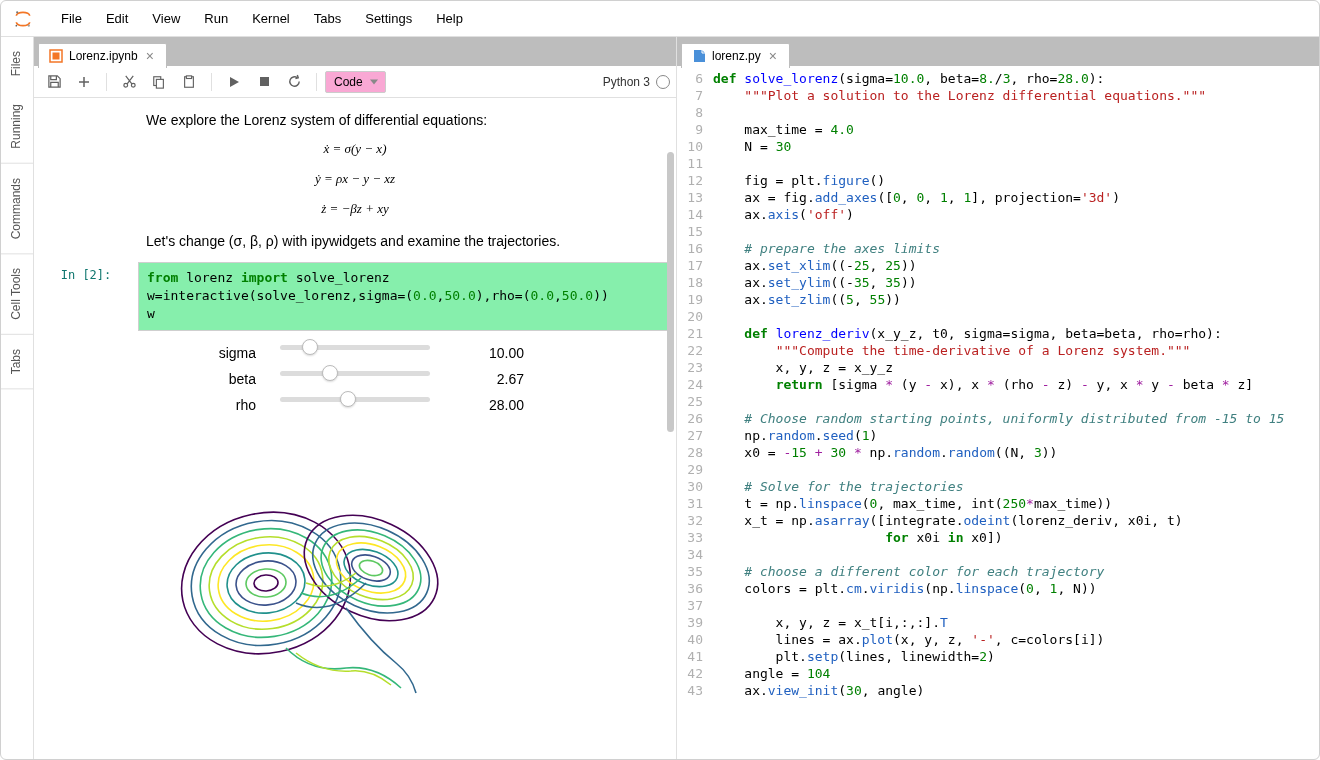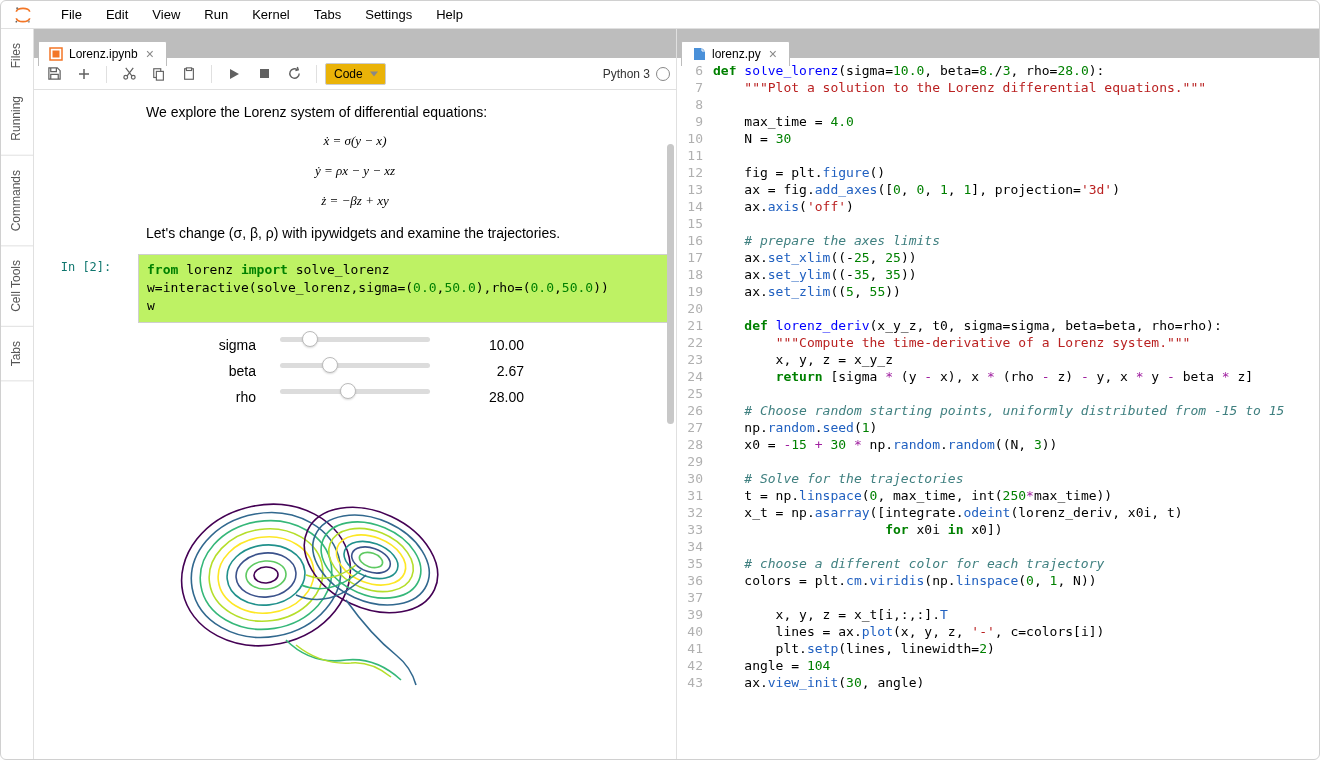--- a/index.html
+++ b/index.html
@@ -1,45 +1,45 @@
 <!DOCTYPE html>
 <html><head>
 <meta charset="utf-8">
 <style>
 * { box-sizing: border-box; margin: 0; padding: 0; }
 body { font-family: -apple-system, BlinkMacSystemFont, "Segoe UI", Helvetica, Arial, sans-serif; font-size: 13px; color: #000; background: #fff; width: 1320px; height: 760px; overflow: hidden; border: 1px solid #d0d0d0; border-radius: 6px; }
-.top-menu { display: flex; align-items: center; height: 28px; padding: 0 8px; border-bottom: 1px solid #e0e0e0; }
+.top-menu { display: flex; align-items: center; height: 36px; padding: 0 8px; border-bottom: 1px solid #e0e0e0; }
 .logo { width: 20px; height: 20px; margin: 0 16px 0 4px; }
 .menu-item { padding: 4px 12px; cursor: pointer; font-size: 13px; }
 .main { display: flex; height: calc(100% - 28px); }
 .left-sidebar { width: 33px; border-right: 1px solid #e0e0e0; display: flex; flex-direction: column; }
 .side-tab { writing-mode: vertical-rl; transform: rotate(180deg); padding: 14px 8px; font-size: 12px; color: #555; border-top: 1px solid #e0e0e0; cursor: pointer; text-align: center; }
 .side-tab:first-child { border-top: none; }
 .content { flex: 1; display: flex; }
 .pane { flex: 1; display: flex; flex-direction: column; border-right: 1px solid #e0e0e0; min-width: 0; }
 .pane:last-child { border-right: none; }
 .tab-bar { height: 29px; background: #bdbdbd; display: flex; align-items: flex-end; padding-left: 4px; }
-.tab { background: #fff; border: 1px solid #bdbdbd; border-bottom: none; padding: 5px 10px; display: flex; align-items: flex-start; gap: 6px; font-size: 12px; border-radius: 2px 2px 0 0; position: relative; top: 8px; }
+.tab { background: #fff; border: 1px solid #bdbdbd; border-bottom: none; padding: 5px 10px; display: flex; align-items: flex-start; gap: 6px; font-size: 12px; border-radius: 2px 2px 0 0; position: relative; top: 2px; }
 .tab-icon { width: 14px; height: 14px; display: inline-flex; align-items: center; justify-content: center; }
 .tab-close { color: #888; font-size: 14px; line-height: 1; padding: 0 2px; cursor: pointer; }
 .nb-toolbar { height: 32px; border-bottom: 1px solid #e0e0e0; display: flex; align-items: center; padding: 0 6px; gap: 2px; }
 .tb-btn { width: 28px; height: 24px; display: flex; align-items: center; justify-content: center; cursor: pointer; color: #555; }
 .tb-sep { width: 1px; height: 18px; background: #e0e0e0; margin: 0 6px; }
-.tb-select { border: 1px solid #ccc; padding: 3px 22px 3px 8px; font-size: 12px; border-radius: 2px; appearance: none; background: #eab308; position: relative; }
+.tb-select { border: 1px solid #ccc; padding: 3px 22px 3px 8px; font-size: 12px; border-radius: 2px; appearance: none; background: #f9a8d4; position: relative; }
 .tb-select-wrap { position: relative; display: inline-flex; align-items: center; }
 .tb-select-wrap::after { content: ""; position: absolute; right: 8px; top: 50%; width: 0; height: 0; border-left: 4px solid transparent; border-right: 4px solid transparent; border-top: 5px solid #888; transform: translateY(-50%); pointer-events: none; }
 .tb-spacer { flex: 1; }
 .kernel-name { font-size: 12px; color: #333; margin-right: 4px; }
 .kernel-dot { width: 14px; height: 14px; border: 1.5px solid #888; border-radius: 50%; }
 .nb-body { flex: 1; overflow-y: auto; padding: 12px 8px 5px 8px; position: relative; }
 .md-text { margin-left: 104px; margin-right: 20px; font-size: 14px; line-height: 1.5; }
 .md-center { text-align: center; font-family: Georgia, serif; font-style: italic; font-size: 13px; margin: 10px 0 14px 0; }
 .cell { display: flex; margin: 10px 0; }
 .prompt { width: 96px; text-align: center; padding: 6px 8px 0 0; font-family: "Menlo", monospace; font-size: 12px; color: #0f766e; }
-.code-input { flex: 1; background: #bef264; border: 1px solid #cfcfcf; padding: 6px 8px; font-family: "Menlo", monospace; font-size: 13px; line-height: 1.4; white-space: pre; overflow-x: auto; }
+.code-input { flex: 1; background: #86efac; border: 1px solid #cfcfcf; padding: 6px 8px; font-family: "Menlo", monospace; font-size: 13px; line-height: 1.4; white-space: pre; overflow-x: auto; }
 .kw { color: #008000; font-weight: bold; }
 .num { color: #008000; }
 .sliders { margin-left: 104px; margin-top: 14px; }
 .slider-row { display: flex; align-items: flex-start; margin: 10px 0; gap: 24px; }
 .slider-label { width: 110px; text-align: right; font-size: 14px; }
 .slider-track { width: 150px; height: 5px; background: #dcdcdc; border-radius: 3px; position: relative; }
 .slider-thumb { position: absolute; top: 50%; width: 16px; height: 16px; background: #fff; border: 1px solid #bbb; border-radius: 50%; transform: translate(-50%, -50%); box-shadow: 0 1px 2px rgba(0,0,0,.15); }
 .slider-val { width: 70px; text-align: right; font-size: 14px; }
 .plot-area { margin-left: 104px; margin-top: 20px; }
 .editor-body { flex: 1; overflow: auto; font-family: "Menlo", monospace; font-size: 13px; line-height: 17px; padding-top: 4px; }

